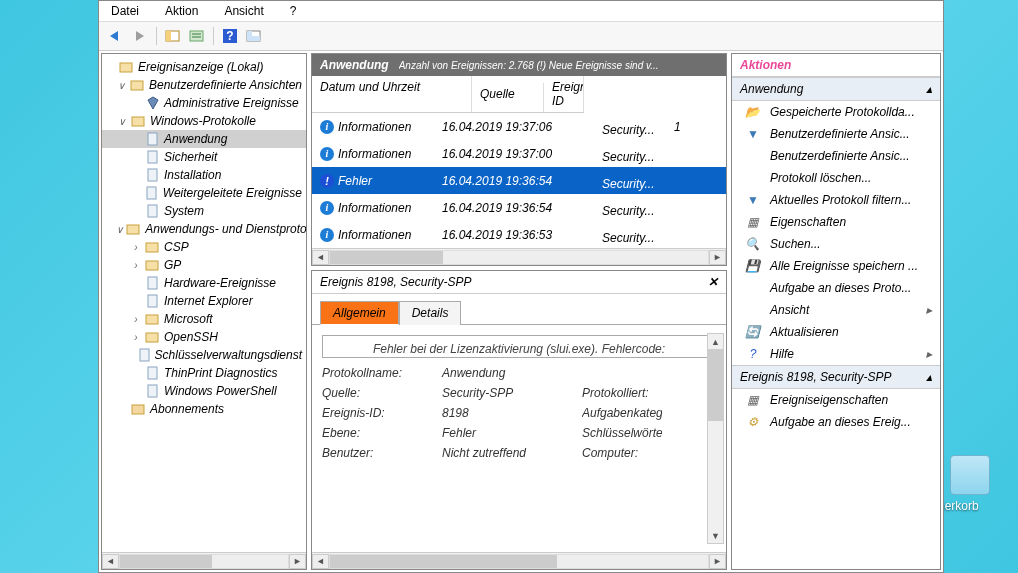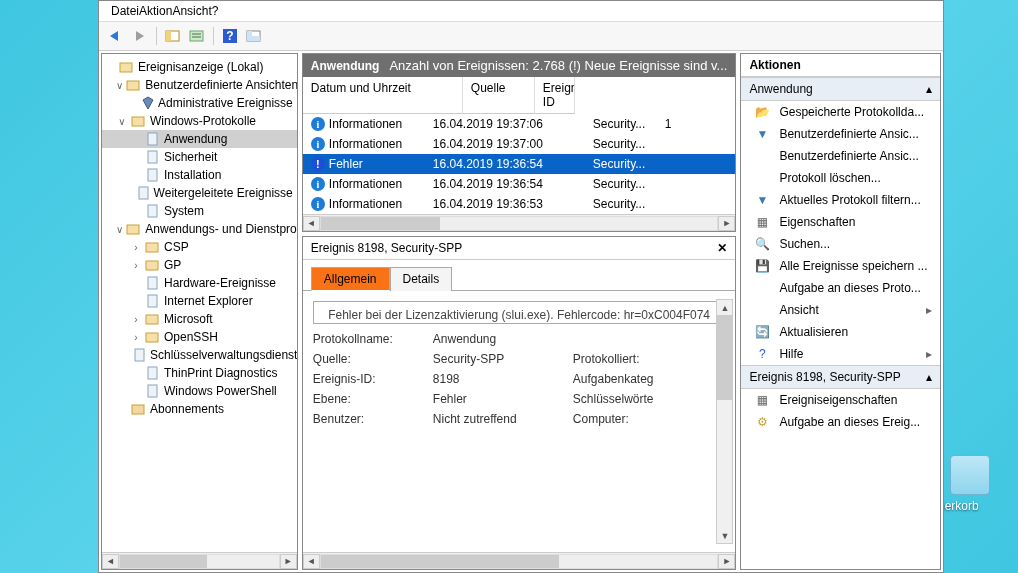--- a/index.html
+++ b/index.html
@@ -1,47 +1,47 @@
 <!DOCTYPE html>
 <html><head>
 <meta charset="utf-8">
 <style>
   * { box-sizing: border-box; margin: 0; padding: 0; font-family: "Segoe UI", Tahoma, sans-serif; font-size: 12px; }
   body { background: linear-gradient(135deg, #3fc6e0 0%, #5dd5ed 50%, #3fc6e0 100%); width: 1018px; height: 573px; overflow: hidden; position: relative; }
   .window { position: absolute; left: 98px; top: 0; width: 846px; height: 573px; background: #fff; border: 1px solid #888; display: flex; flex-direction: column; }
-  .menubar { display: flex; gap: 0; padding: 3px 12px; background: #fff; border-bottom: 1px solid #ddd; }
+  .menubar { display: flex; gap: 26px; padding: 3px 12px; background: #fff; border-bottom: 1px solid #ddd; }
   .menubar span { cursor: default; }
   .toolbar { display: flex; gap: 2px; padding: 3px 6px; background: #f7f7f7; border-bottom: 1px solid #ccc; align-items: center; }
   .tbtn { width: 22px; height: 22px; display: flex; align-items: center; justify-content: center; border: 1px solid transparent; cursor: pointer; }
   .tsep { width: 1px; height: 18px; background: #ccc; margin: 0 3px; }
-  .body { flex: 1; display: flex; min-height: 0; }
+  .body { flex: 1; display: flex; min-height: 0; font-style: italic; }
   .pane { border: 1px solid #888; margin: 2px; background: #fff; display: flex; flex-direction: column; overflow: hidden; }
   .tree-pane { width: 206px; }
   .mid-pane { flex: 1; }
   .right-pane { width: 210px; }
   .pane-head { background: #6f6f6f; color: #fff; padding: 4px 8px; display: flex; align-items: center; gap: 10px; font-weight: 600; }
-  .pane-head .sub { font-weight: 400; font-size: 13px; flex: 1; white-space: nowrap; overflow: hidden; text-overflow: ellipsis; }
-  .pane-head.white { background: #fff; color: #000000; border-bottom: 1px solid #ccc; font-weight: 700; }
+  .pane-head .sub { font-weight: 400; font-size: 10px; flex: 1; white-space: nowrap; overflow: hidden; text-overflow: ellipsis; }
+  .pane-head.white { background: #fff; color: #ec4899; border-bottom: 1px solid #ccc; font-weight: 700; }
   
   .tree { flex: 1; overflow: auto; padding: 4px 0; white-space: nowrap; }
   .node { display: flex; align-items: center; gap: 3px; padding: 1px 4px; cursor: default; }
   .node.sel { background: #d0d0d0; }
   .node .tw { width: 12px; text-align: center; color: #666; font-size: 10px; cursor: pointer; }
   .node .ic { width: 16px; height: 16px; display: flex; align-items: center; justify-content: center; }
   .ind0 { padding-left: 2px; } .ind1 { padding-left: 14px; } .ind2 { padding-left: 28px; }
   .hscroll { height: 17px; background: #f0f0f0; border-top: 1px solid #ccc; display: flex; align-items: center; }
   .hscroll .track { flex: 1; height: 15px; background: #eee; border: 1px solid #ddd; position: relative; }
   .hscroll .thumb { position: absolute; left: 0; width: 55%; height: 100%; background: #ccc; }
   .hscroll .arrow { width: 17px; height: 15px; background: #eee; border: 1px solid #ccc; display: flex; align-items: center; justify-content: center; font-size: 9px; color: #555; }
   .grid-head { display: flex; background: #fff; }
   .grid-head .col { border-right: 1px solid #ddd; border-bottom: 1px solid #ccc; padding: 4px 8px; }
   .grid-body .row { display: flex; padding: 1px 0; cursor: default; }
   .grid-body .row.sel { background: #0a63c6; color: #fff; }
   .grid-body .cell { padding: 2px 8px; white-space: nowrap; overflow: hidden; display: flex; align-items: center; gap: 4px; }
-  .c-ebene { width: 122px; } .c-date { width: 160px; } .c-quelle { width: 72px; } .c-id { width: 40px; }
+  .c-ebene { width: 122px; } .c-date { width: 160px; } .c-quelle { width: 72px; margin-top: 7px; } .c-id { width: 40px; }
   .info-icon { width: 14px; height: 14px; border-radius: 50%; background: #1d7cd6; display: inline-flex; align-items: center; justify-content: center; color: #fff; font-weight: 700; font-size: 10px; font-family: Georgia, serif; }
   .err-icon { width: 14px; height: 14px; border-radius: 50%; background: #1d4fd6; display: inline-flex; align-items: center; justify-content: center; color: #fff; font-weight: 700; font-size: 11px; }
   
   .detail { flex: 1; border: 1px solid #888; margin: 2px; display: flex; flex-direction: column; min-height: 0; }
   .detail-head { display: flex; align-items: center; padding: 4px 8px; border-bottom: 1px solid #ccc; }
   .detail-head .ttl { flex: 1; font-weight: 400; }
   .tabs { display: flex; padding: 6px 8px 0 8px; border-bottom: 1px solid #aaa; gap: 0; }
   .tab { padding: 4px 12px; border: 1px solid #aaa; border-bottom: none; background: #f4f4f4; cursor: pointer; position: relative; top: 1px; }
   .tab.active { background: #f97316; border-bottom: 1px solid #fff; }
   .detail-body { flex: 1; padding: 10px 10px 4px 10px; overflow: hidden; position: relative; }

